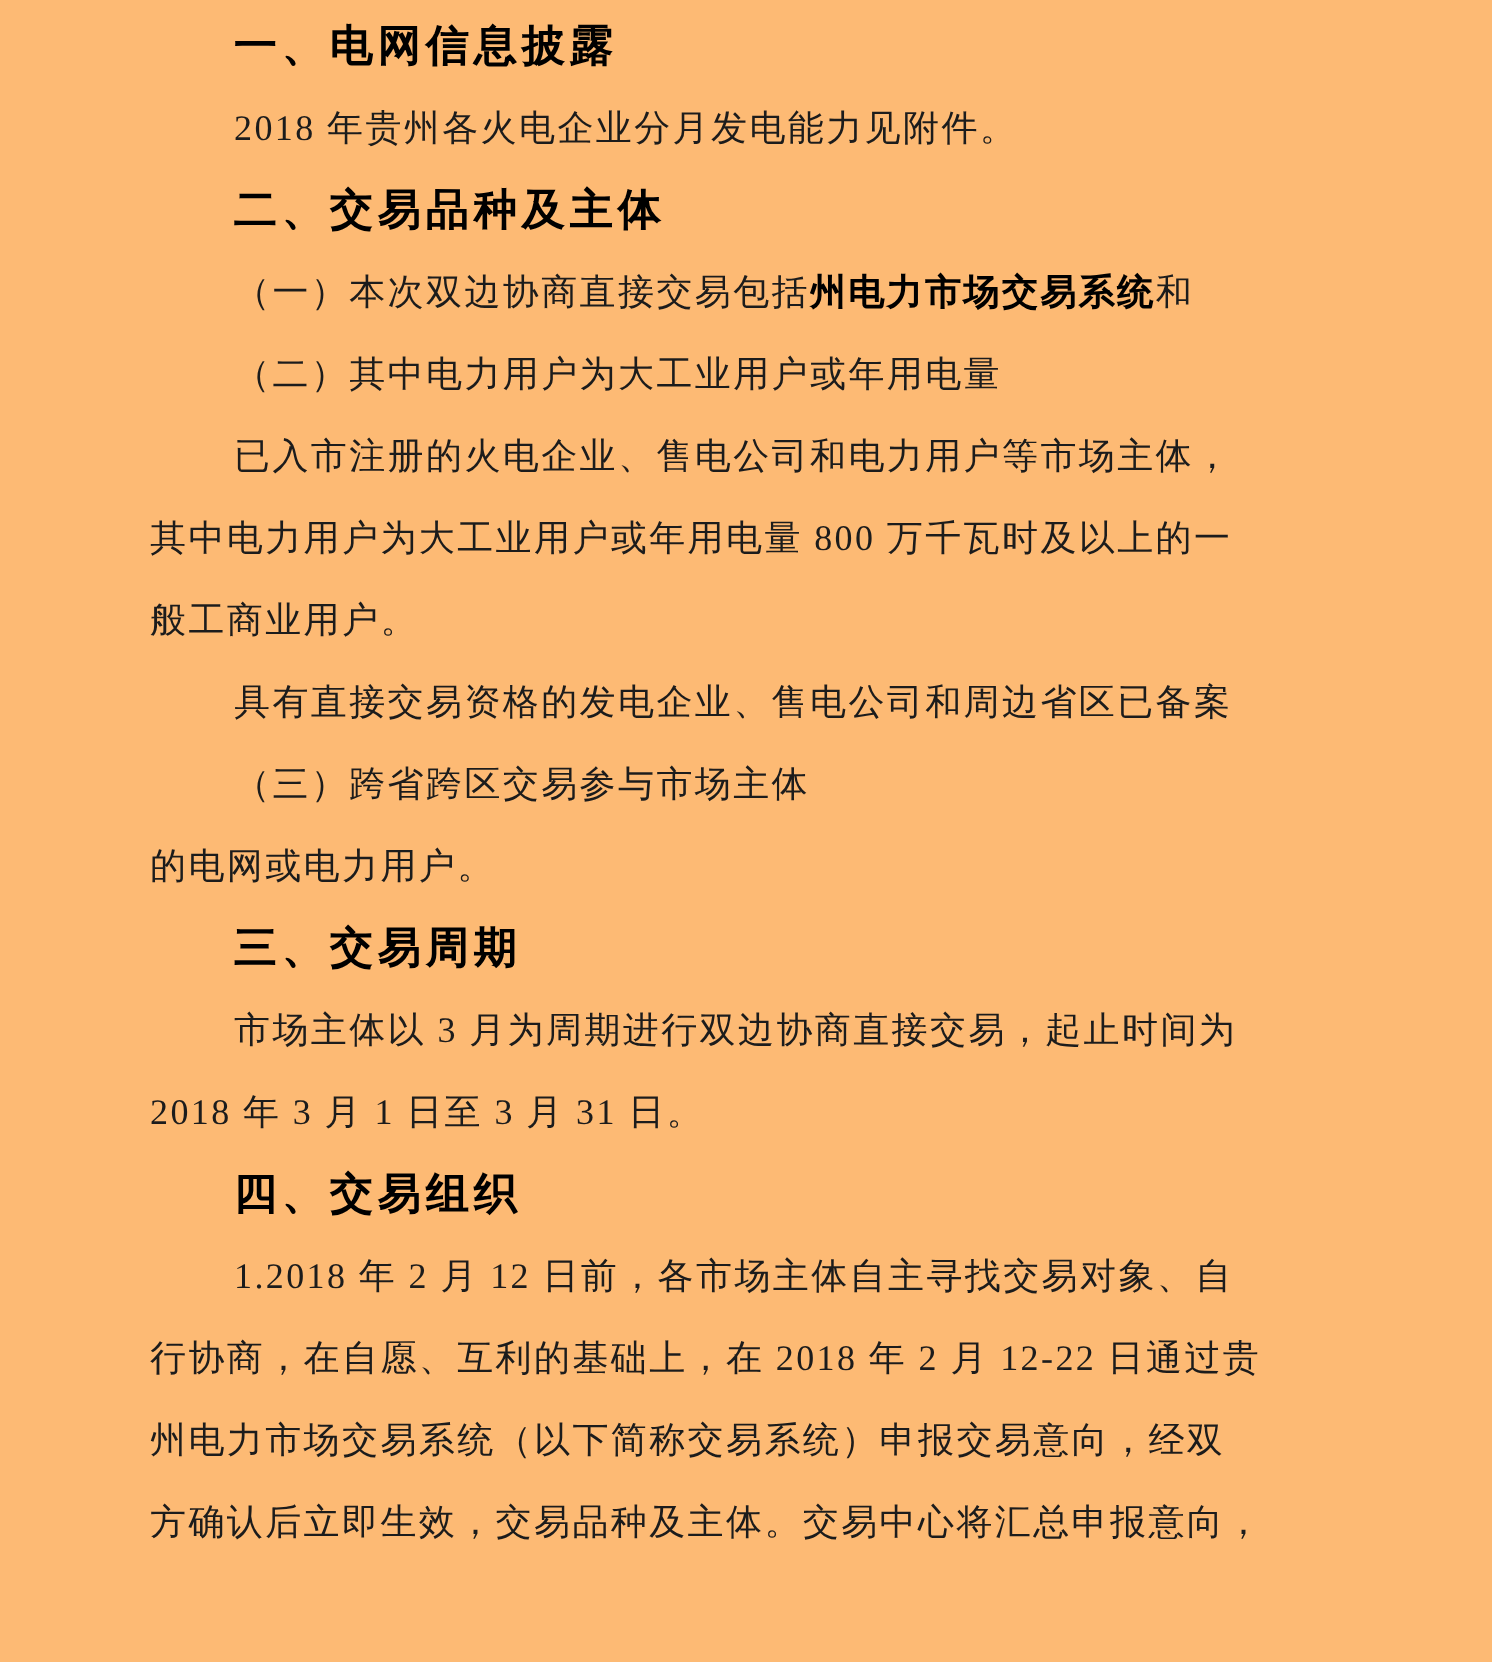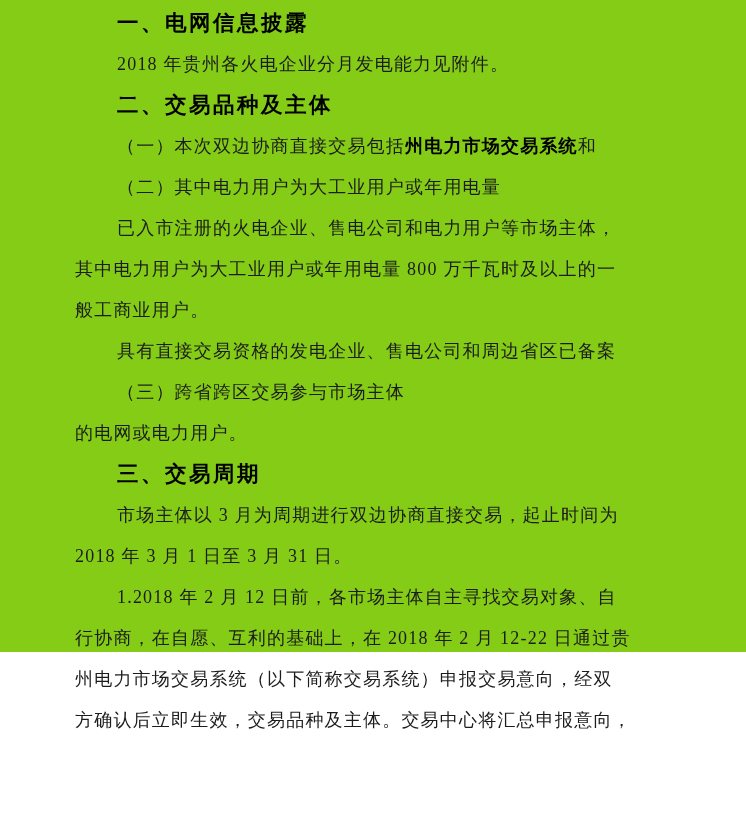--- a/index.html
+++ b/index.html
@@ -7,22 +7,22 @@
   body {
     width: 746px;
     height: 831px;
     background: #ffffff;
     overflow: hidden;
     font-family: "Liberation Serif", "DejaVu Serif", serif;
   }
   .page {
     position: relative;
     width: 746px;
-    height: 652px;
-    background: #84cc16;
+    height: 831px;
+    background: #fdba74;
   }
   .content {
     position: absolute;
     top: 3px;
     left: 75px;
     width: 648px;
   }
   .line {
     height: 41px;
     line-height: 41px;
@@ -76,20 +76,21 @@
     <div class="line indent">（三）跨省跨区交易参与市场主体</div>
 
     <div class="line">的电网或电力用户。</div>
 
     <div class="line heading indent">三、交易周期</div>
 
     <div class="line indent">市场主体以 3 月为周期进行双边协商直接交易，起止时间为</div>
 
     <div class="line">2018 年 3 月 1 日至 3 月 31 日。</div>
 
+    <div class="line heading indent">四、交易组织</div>
 
     <div class="line indent">1.2018 年 2 月 12 日前，各市场主体自主寻找交易对象、自</div>
 
     <div class="line">行协商，在自愿、互利的基础上，在 2018 年 2 月 12-22 日通过贵</div>
 
     <div class="line">州电力市场交易系统（以下简称交易系统）申报交易意向，经双</div>
 
     <div class="line">方确认后立即生效，交易品种及主体。交易中心将汇总申报意向，</div>
 
   </div>

